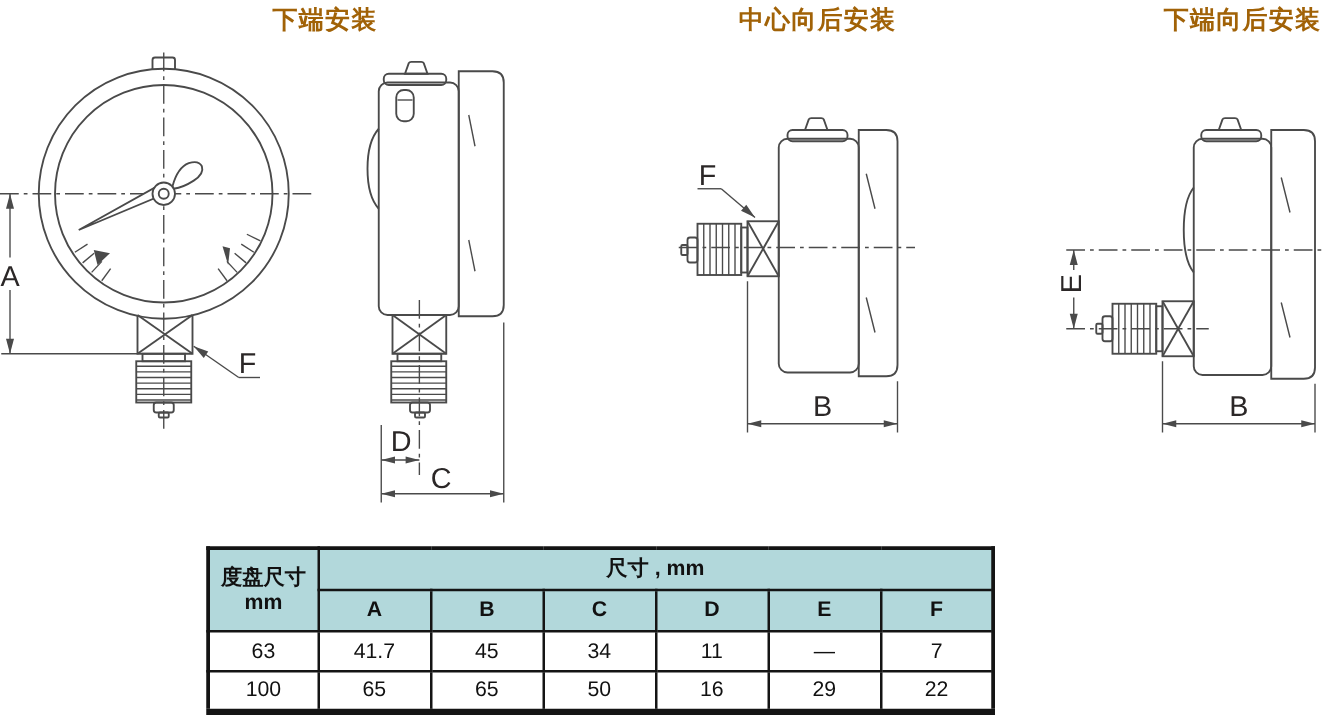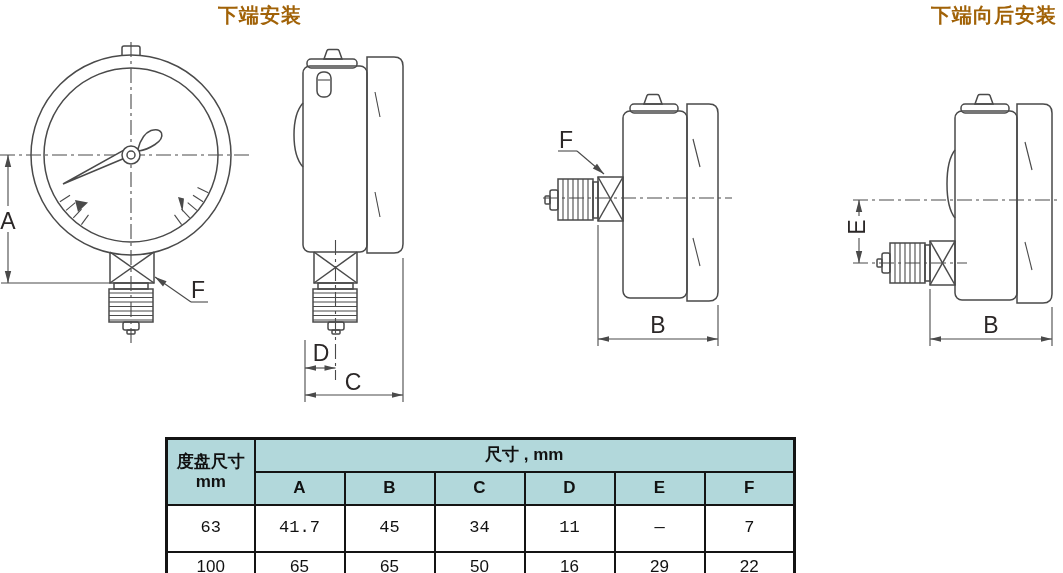--- a/index.html
+++ b/index.html
@@ -22,28 +22,29 @@
     position:absolute;left:165px;top:437px;width:628px;
     border-collapse:collapse;table-layout:fixed;background:#fff;
     font-family:"Liberation Sans",sans-serif;color:#111;
   }
   table.dimtable td{
     border:2px solid #141414;text-align:center;vertical-align:middle;
     padding:0;font-size:17px;line-height:1.15;
   }
   table.dimtable{border:3px solid #141414;border-bottom:5px solid #141414;}
   td.hd{background:#b2d8db;font-weight:bold;font-size:18px;margin-top:12px;}
-  tr.r1{height:33px;} tr.r2{height:33px;} tr.r3{height:47px;font-family:Liberation Mono, monospace;} tr.r4{height:33px;}
+  tr.r1{height:33px;} tr.r2{height:33px;} tr.r3{height:32px;} tr.r4{height:33px;}
 </style>
 </head>
 <body>
 
 <div class="canvas">
 
   <div class="view-title" style="left:260px">下端安装</div>
+  <div class="view-title" style="left:654px">中心向后安装</div>
   <div class="view-title" style="left:994px">下端向后安装</div>
 
   <svg id="drawings" width="1063" height="432" viewBox="0 0 1063 432">
 
     <g>
       <line class="cl" x1="131" y1="42" x2="131" y2="346"></line>
       <line class="cl" x1="0" y1="155" x2="252" y2="155"></line>
       <path class="ln" d="M122,56 V48 Q122,46 124,46 H138 Q140,46 140,48 V56"></path>
       <circle class="ln" cx="131" cy="155" r="100"></circle>
       <circle class="ln" cx="131" cy="155" r="87"></circle>

